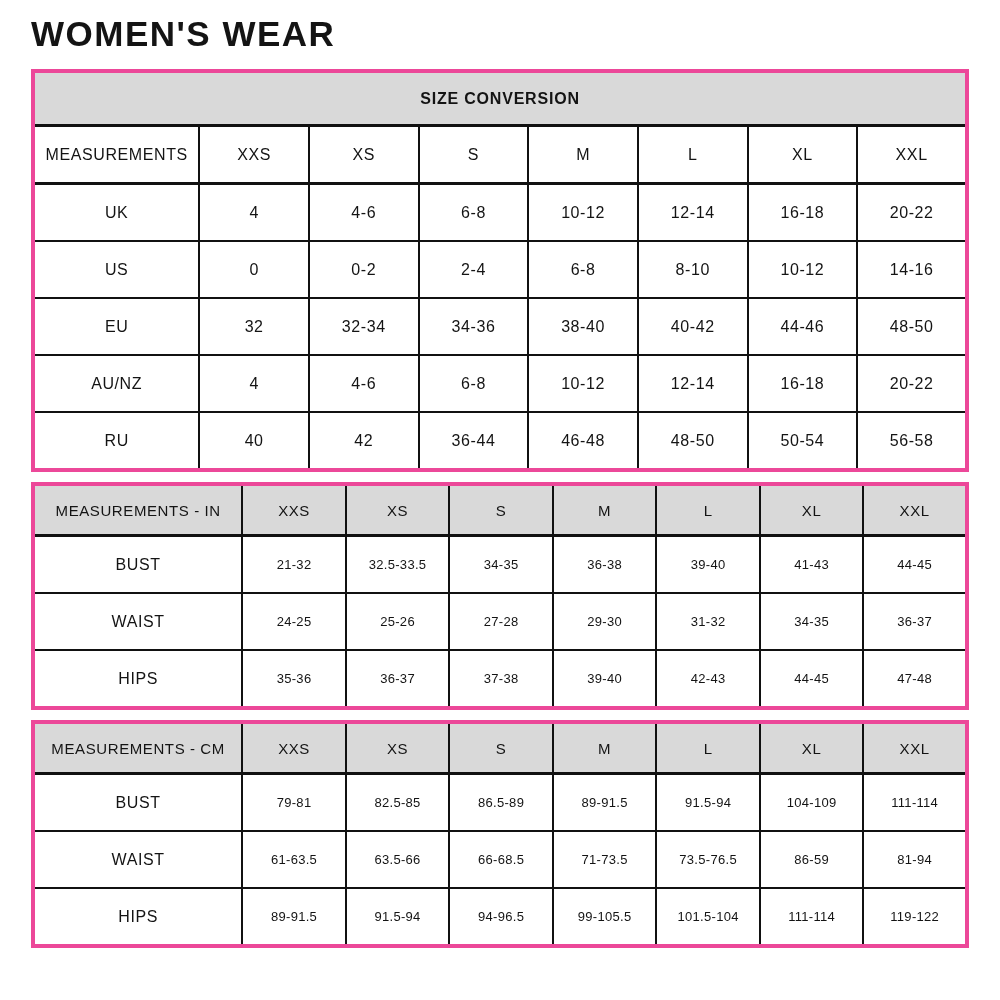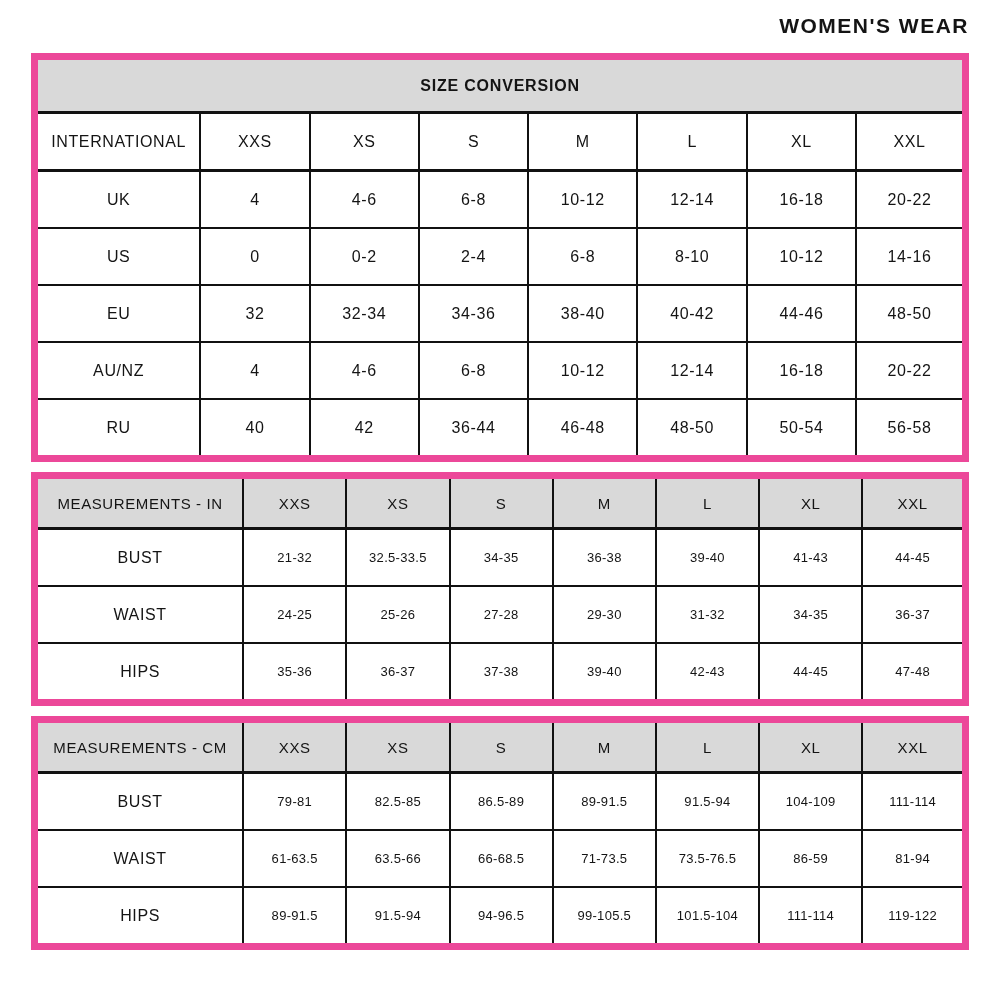--- a/index.html
+++ b/index.html
@@ -9,34 +9,34 @@
     width: 1000px;
     font-family: "Liberation Sans", "DejaVu Sans", sans-serif;
     color: #141414;
   }
   .page {
     width: 938px;
     margin: 0 auto;
     padding-top: 14px;
   }
   .page-title {
-    text-align: right;
-    font-size: 21px;
+    text-align: left;
+    font-size: 35px;
     font-weight: 700;
     letter-spacing: 1.5px;
     margin: 0 0 15px 0;
   }
   table {
     width: 100%;
     border-collapse: collapse;
     table-layout: fixed;
     text-align: center;
   }
   table.tbl {
-    border: 7px solid #ec4899;
+    border: 4px solid #ec4899;
     margin-bottom: 10px;
   }
   .tbl th, .tbl td {
     border: 2px solid #111111;
     padding: 0;
     vertical-align: middle;
     overflow: hidden;
     white-space: nowrap;
   }
   .hdr-bg {
@@ -96,21 +96,21 @@
       <col style="width:11.74%">
         <col style="width:11.74%">
         <col style="width:11.74%">
         <col style="width:11.74%">
     </colgroup>
     <tbody>
       <tr>
         <th class="caption-cell hdr-bg" colspan="8">SIZE CONVERSION</th>
       </tr>
       <tr class="cols">
-        <td>INTERNATIONAL</td>
+        <td>MEASUREMENTS</td>
         <td>XXS</td>
         <td>XS</td>
         <td>S</td>
         <td>M</td>
         <td>L</td>
         <td>XL</td>
         <td>XXL</td>
       </tr>
       <tr>
         <td>UK</td>

